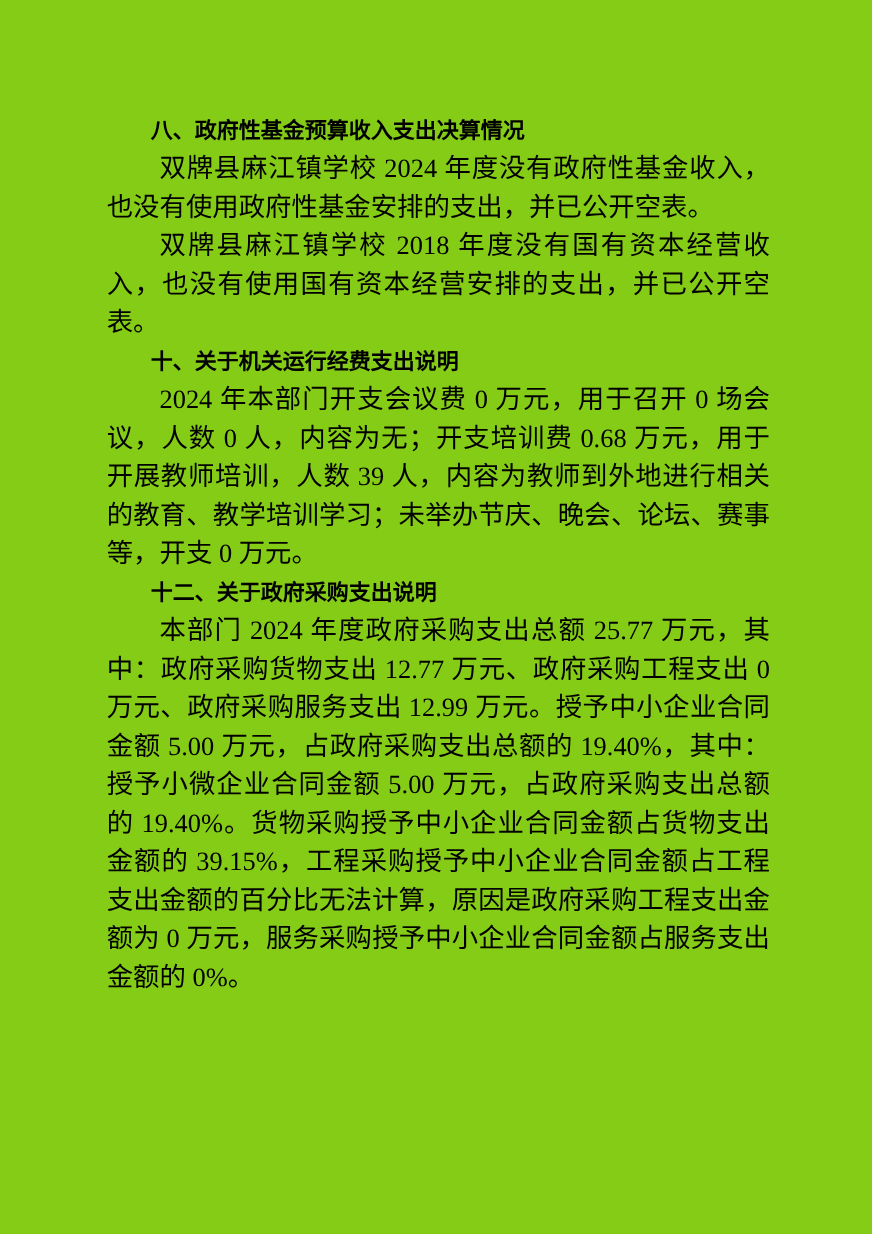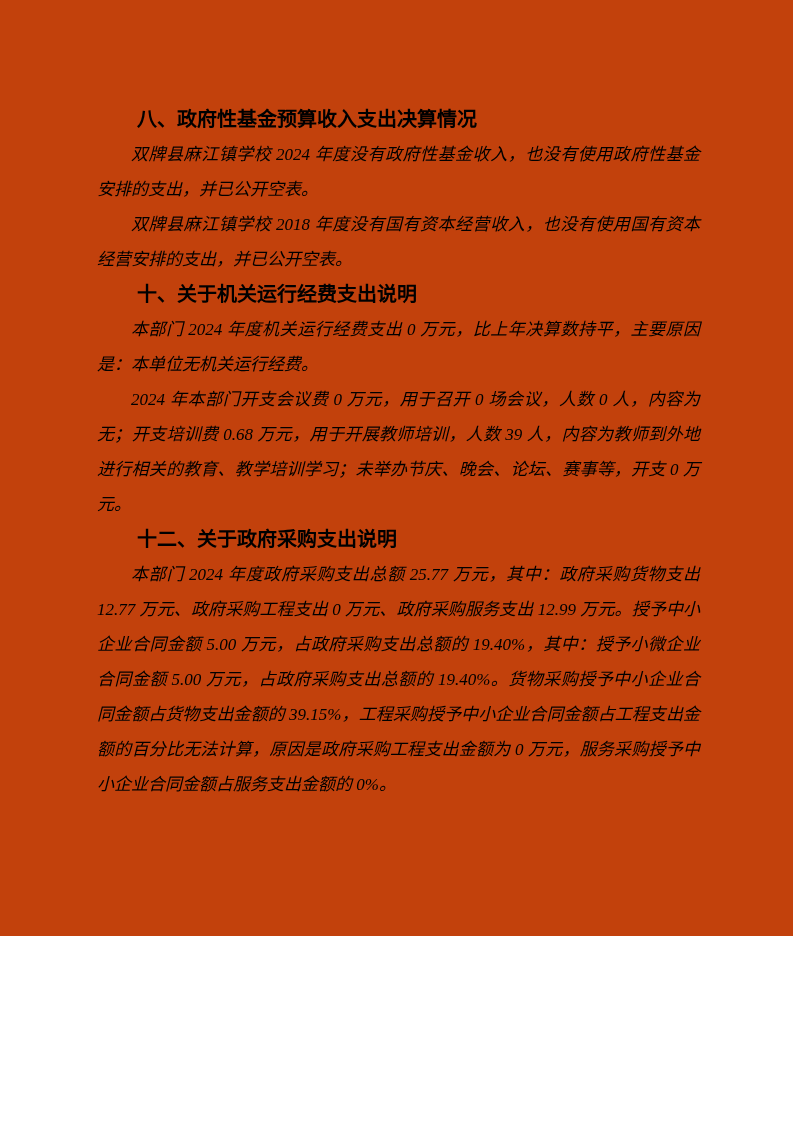--- a/index.html
+++ b/index.html
@@ -3,23 +3,23 @@
 <meta charset="utf-8">
 <style>
   html, body {
     margin: 0;
     padding: 0;
     background: #ffffff;
   }
   .page {
     position: relative;
     width: 793px;
-    height: 936px;
+    height: 1122px;
     margin: 0 auto;
-    background: #c2410c;
+    background: #84cc16;
     overflow: hidden;
     box-sizing: border-box;
     padding: 102px 93px 0 97px;
   }
   .doc {
     width: 603px;
     color: #000000;
   }
   .section { margin: 0; }
   .section-heading {
@@ -27,48 +27,46 @@
     font-weight: bold;
     font-size: 20px;
     line-height: 35px;
     margin: 0;
     text-indent: 2em;
     color: #000000;
     white-space: nowrap;
   }
   .section-paragraph {
     font-family: "Liberation Serif", "DejaVu Serif", serif;
-    font-size: 17px;
+    font-size: 24px;
     line-height: 35px;
     margin: 0;
     text-indent: 2em;
     text-align: justify;
     text-justify: inter-ideograph;
     color: #000000;
-    font-style: italic;
   }
 </style>
 </head>
 <body>
 
 <div class="page">
   <div class="doc">
 
     <div class="section">
       <h3 class="section-heading">八、政府性基金预算收入支出决算情况</h3>
       <p class="section-paragraph">双牌县麻江镇学校 2024 年度没有政府性基金收入，也没有使用政府性基金安排的支出，并已公开空表。</p>
     </div>
 
     <div class="section">
       <p class="section-paragraph">双牌县麻江镇学校 2018 年度没有国有资本经营收入，也没有使用国有资本经营安排的支出，并已公开空表。</p>
     </div>
 
     <div class="section">
       <h3 class="section-heading">十、关于机关运行经费支出说明</h3>
-      <p class="section-paragraph">本部门 2024 年度机关运行经费支出 0 万元，比上年决算数持平，主要原因是：本单位无机关运行经费。</p>
     </div>
 
     <div class="section">
       <p class="section-paragraph">2024 年本部门开支会议费 0 万元，用于召开 0 场会议，人数 0 人，内容为无；开支培训费 0.68 万元，用于开展教师培训，人数 39 人，内容为教师到外地进行相关的教育、教学培训学习；未举办节庆、晚会、论坛、赛事等，开支 0 万元。</p>
     </div>
 
     <div class="section">
       <h3 class="section-heading">十二、关于政府采购支出说明</h3>
       <p class="section-paragraph">本部门 2024 年度政府采购支出总额 25.77 万元，其中：政府采购货物支出 12.77 万元、政府采购工程支出 0 万元、政府采购服务支出 12.99 万元。授予中小企业合同金额 5.00 万元，占政府采购支出总额的 19.40%，其中：授予小微企业合同金额 5.00 万元，占政府采购支出总额的 19.40%。货物采购授予中小企业合同金额占货物支出金额的 39.15%，工程采购授予中小企业合同金额占工程支出金额的百分比无法计算，原因是政府采购工程支出金额为 0 万元，服务采购授予中小企业合同金额占服务支出金额的 0%。</p>
     </div>

